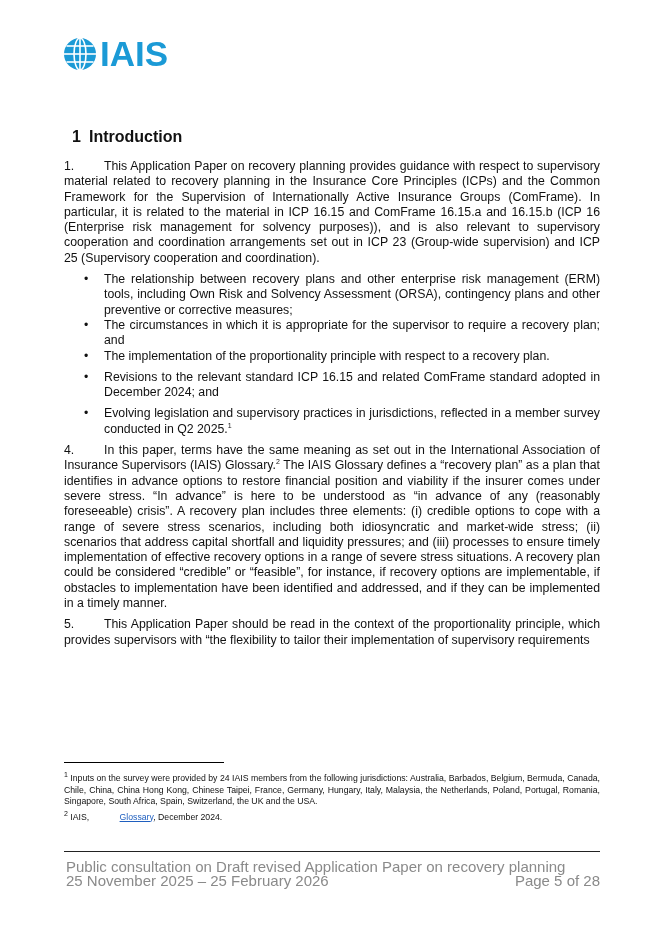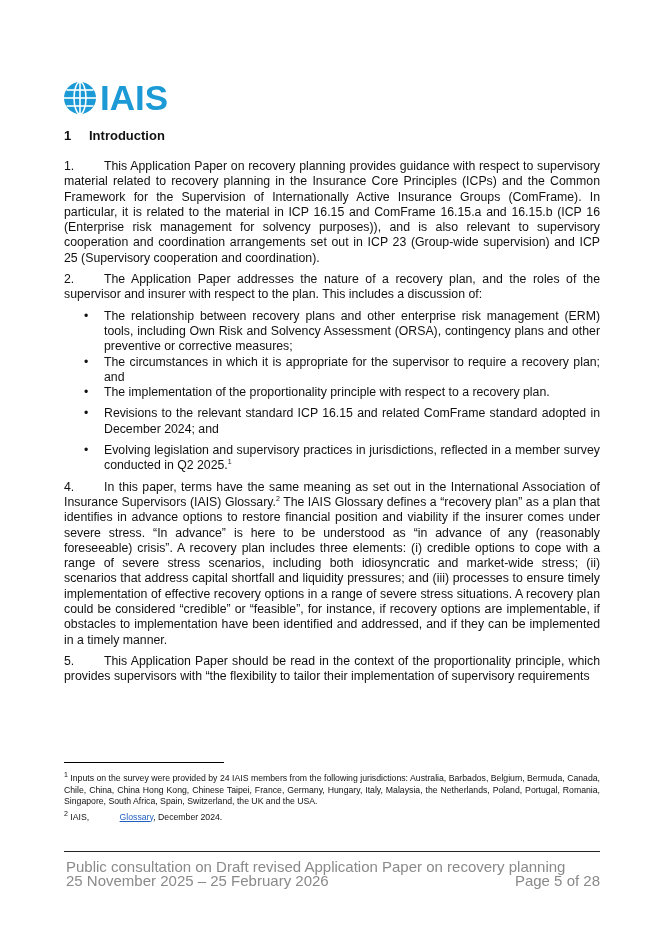--- a/index.html
+++ b/index.html
@@ -1,22 +1,22 @@
 <!DOCTYPE html>
 <html><head>
 <meta charset="utf-8">
 <style>
   html, body { margin:0; padding:0; background:#ffffff; }
   body { width:662px; height:936px; position:relative; overflow:hidden;
          font-family:"Liberation Sans", sans-serif; color:#111; }
-  .logo { position:absolute; left:63px; top:37px; height:34px; display:flex; align-items:center;margin-top:44px; }
+  .logo { position:absolute; left:63px; top:37px; height:34px; display:flex; align-items:center; }
   .logo svg { display:block; }
   .logo-text { font-family:"Liberation Sans", sans-serif; font-weight:bold; font-size:35px;
                color:#1b9ad6; letter-spacing:0px; margin-left:3px; line-height:34px; }
-  .heading { position:absolute; left:64px; top:128px; font-size:13px; font-weight:bold; margin:0; }
+  .heading { position:absolute; left:64px; top:128px; font-size:16px; font-weight:bold; margin:0;text-align:center; }
   .heading .num { display:inline-block; width:25px; }
   .content { position:absolute; left:64px; top:156px; width:536px; font-size:12.3px; line-height:15.3px; }
   .content p { margin:3px 0 6px 0; text-align:justify; }
   .content p .pn { display:inline-block; width:40px; }
   .content ul { margin:0 0 6px 0; padding:0; list-style:none; }
   .content li { position:relative; padding-left:40px; text-align:justify; }
   .content li .bullet { position:absolute; left:20px; top:0; }
   .content ul.spaced li { margin-bottom:6px; }
   .content ul.spaced li:last-child { margin-bottom:0; }
   sup { font-size:7px; line-height:0; vertical-align:super; }
@@ -45,21 +45,20 @@
   <span class="logo-text">IAIS</span>
 </div>
 
 <h1 class="heading">
   <span class="num">1</span><span>Introduction</span>
 </h1>
 
 <div class="content">
   <p><span class="pn">1.</span><span>This Application Paper on recovery planning provides guidance with respect to supervisory material related to recovery planning in the Insurance Core Principles (ICPs) and the Common Framework for the Supervision of Internationally Active Insurance Groups (ComFrame). In particular, it is related to the material in ICP 16.15 and ComFrame 16.15.a and 16.15.b (ICP 16 (Enterprise risk management for solvency purposes)), and is also relevant to supervisory cooperation and coordination arrangements set out in ICP 23 (Group-wide supervision) and ICP 25 (Supervisory cooperation and coordination).</span></p>
 
-  <p><span class="pn">2.</span><span>The Application Paper addresses the nature of a recovery plan, and the roles of the supervisor and insurer with respect to the plan. This includes a discussion of:</span></p>
   <ul>
     <li><span class="bullet">•</span><span>The relationship between recovery plans and other enterprise risk management (ERM) tools, including Own Risk and Solvency Assessment (ORSA), contingency plans and other preventive or corrective measures;</span></li>
     <li><span class="bullet">•</span><span>The circumstances in which it is appropriate for the supervisor to require a recovery plan; and</span></li>
     <li><span class="bullet">•</span><span>The implementation of the proportionality principle with respect to a recovery plan.</span></li>
   </ul>
 
   <ul class="spaced">
     <li><span class="bullet">•</span><span>Revisions to the relevant standard ICP 16.15 and related ComFrame standard adopted in December 2024; and</span></li>
     <li><span class="bullet">•</span><span>Evolving legislation and supervisory practices in jurisdictions, reflected in a member survey conducted in Q2 2025.</span><sup>1</sup></li>
   </ul>

